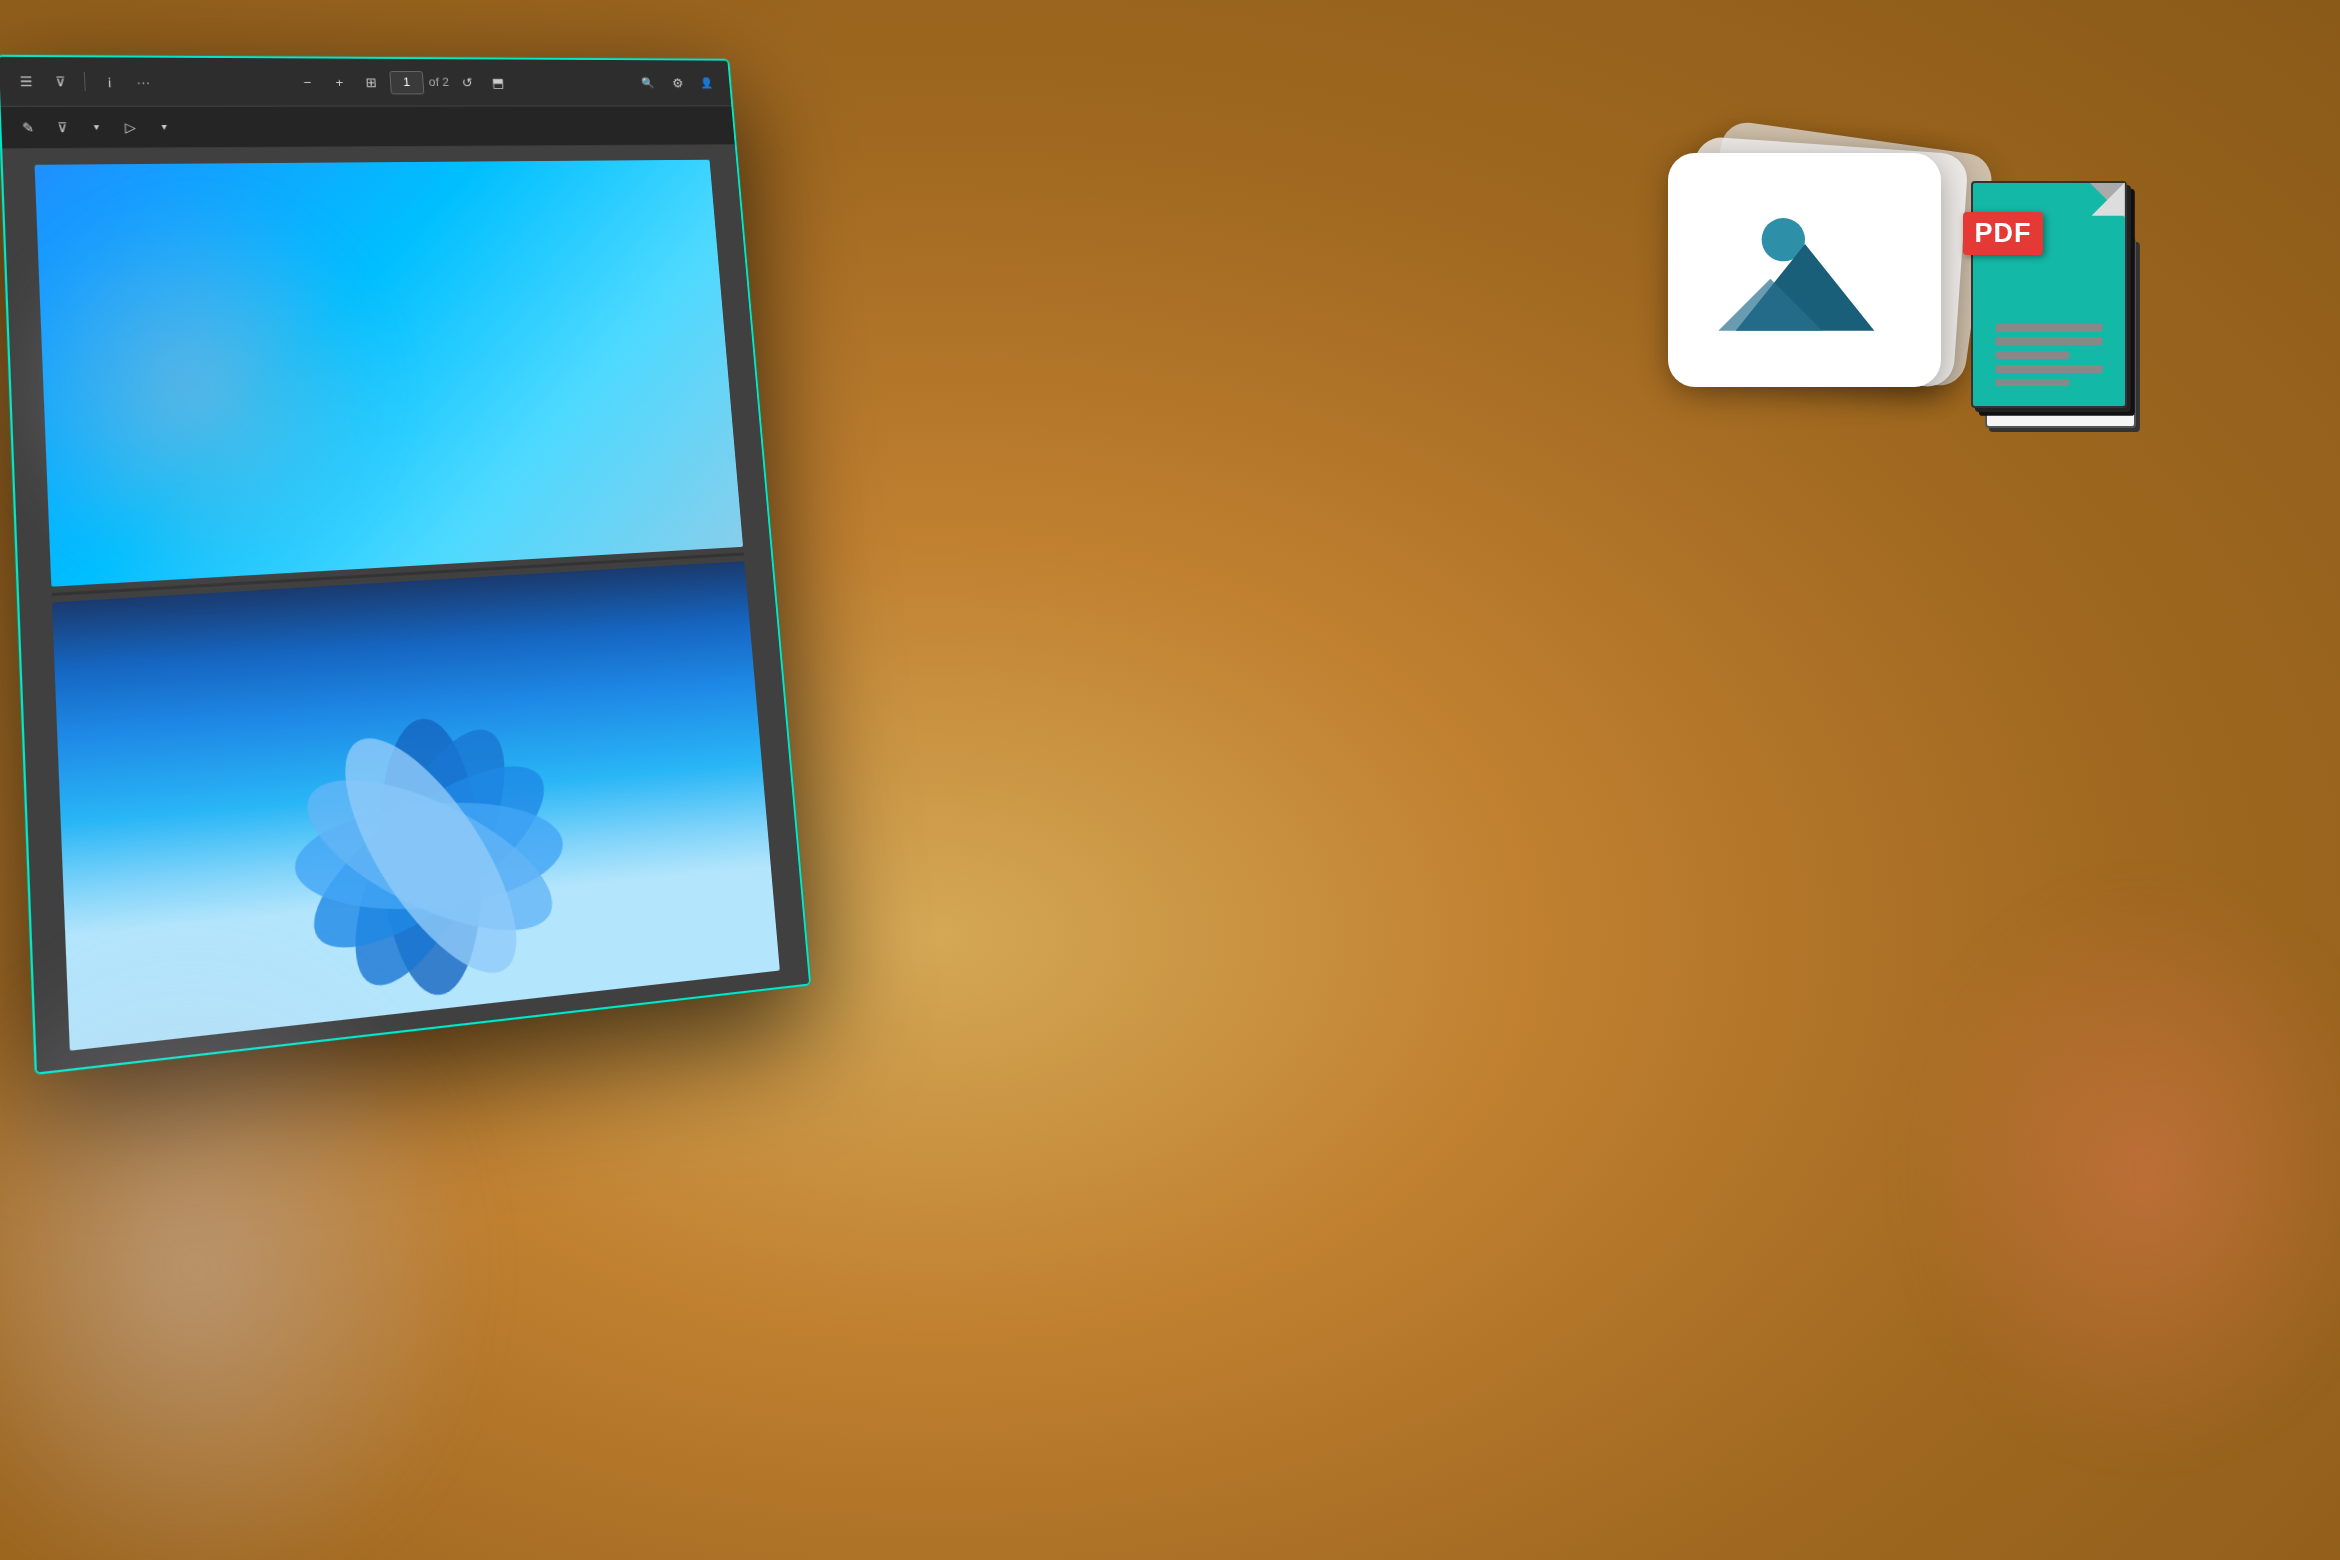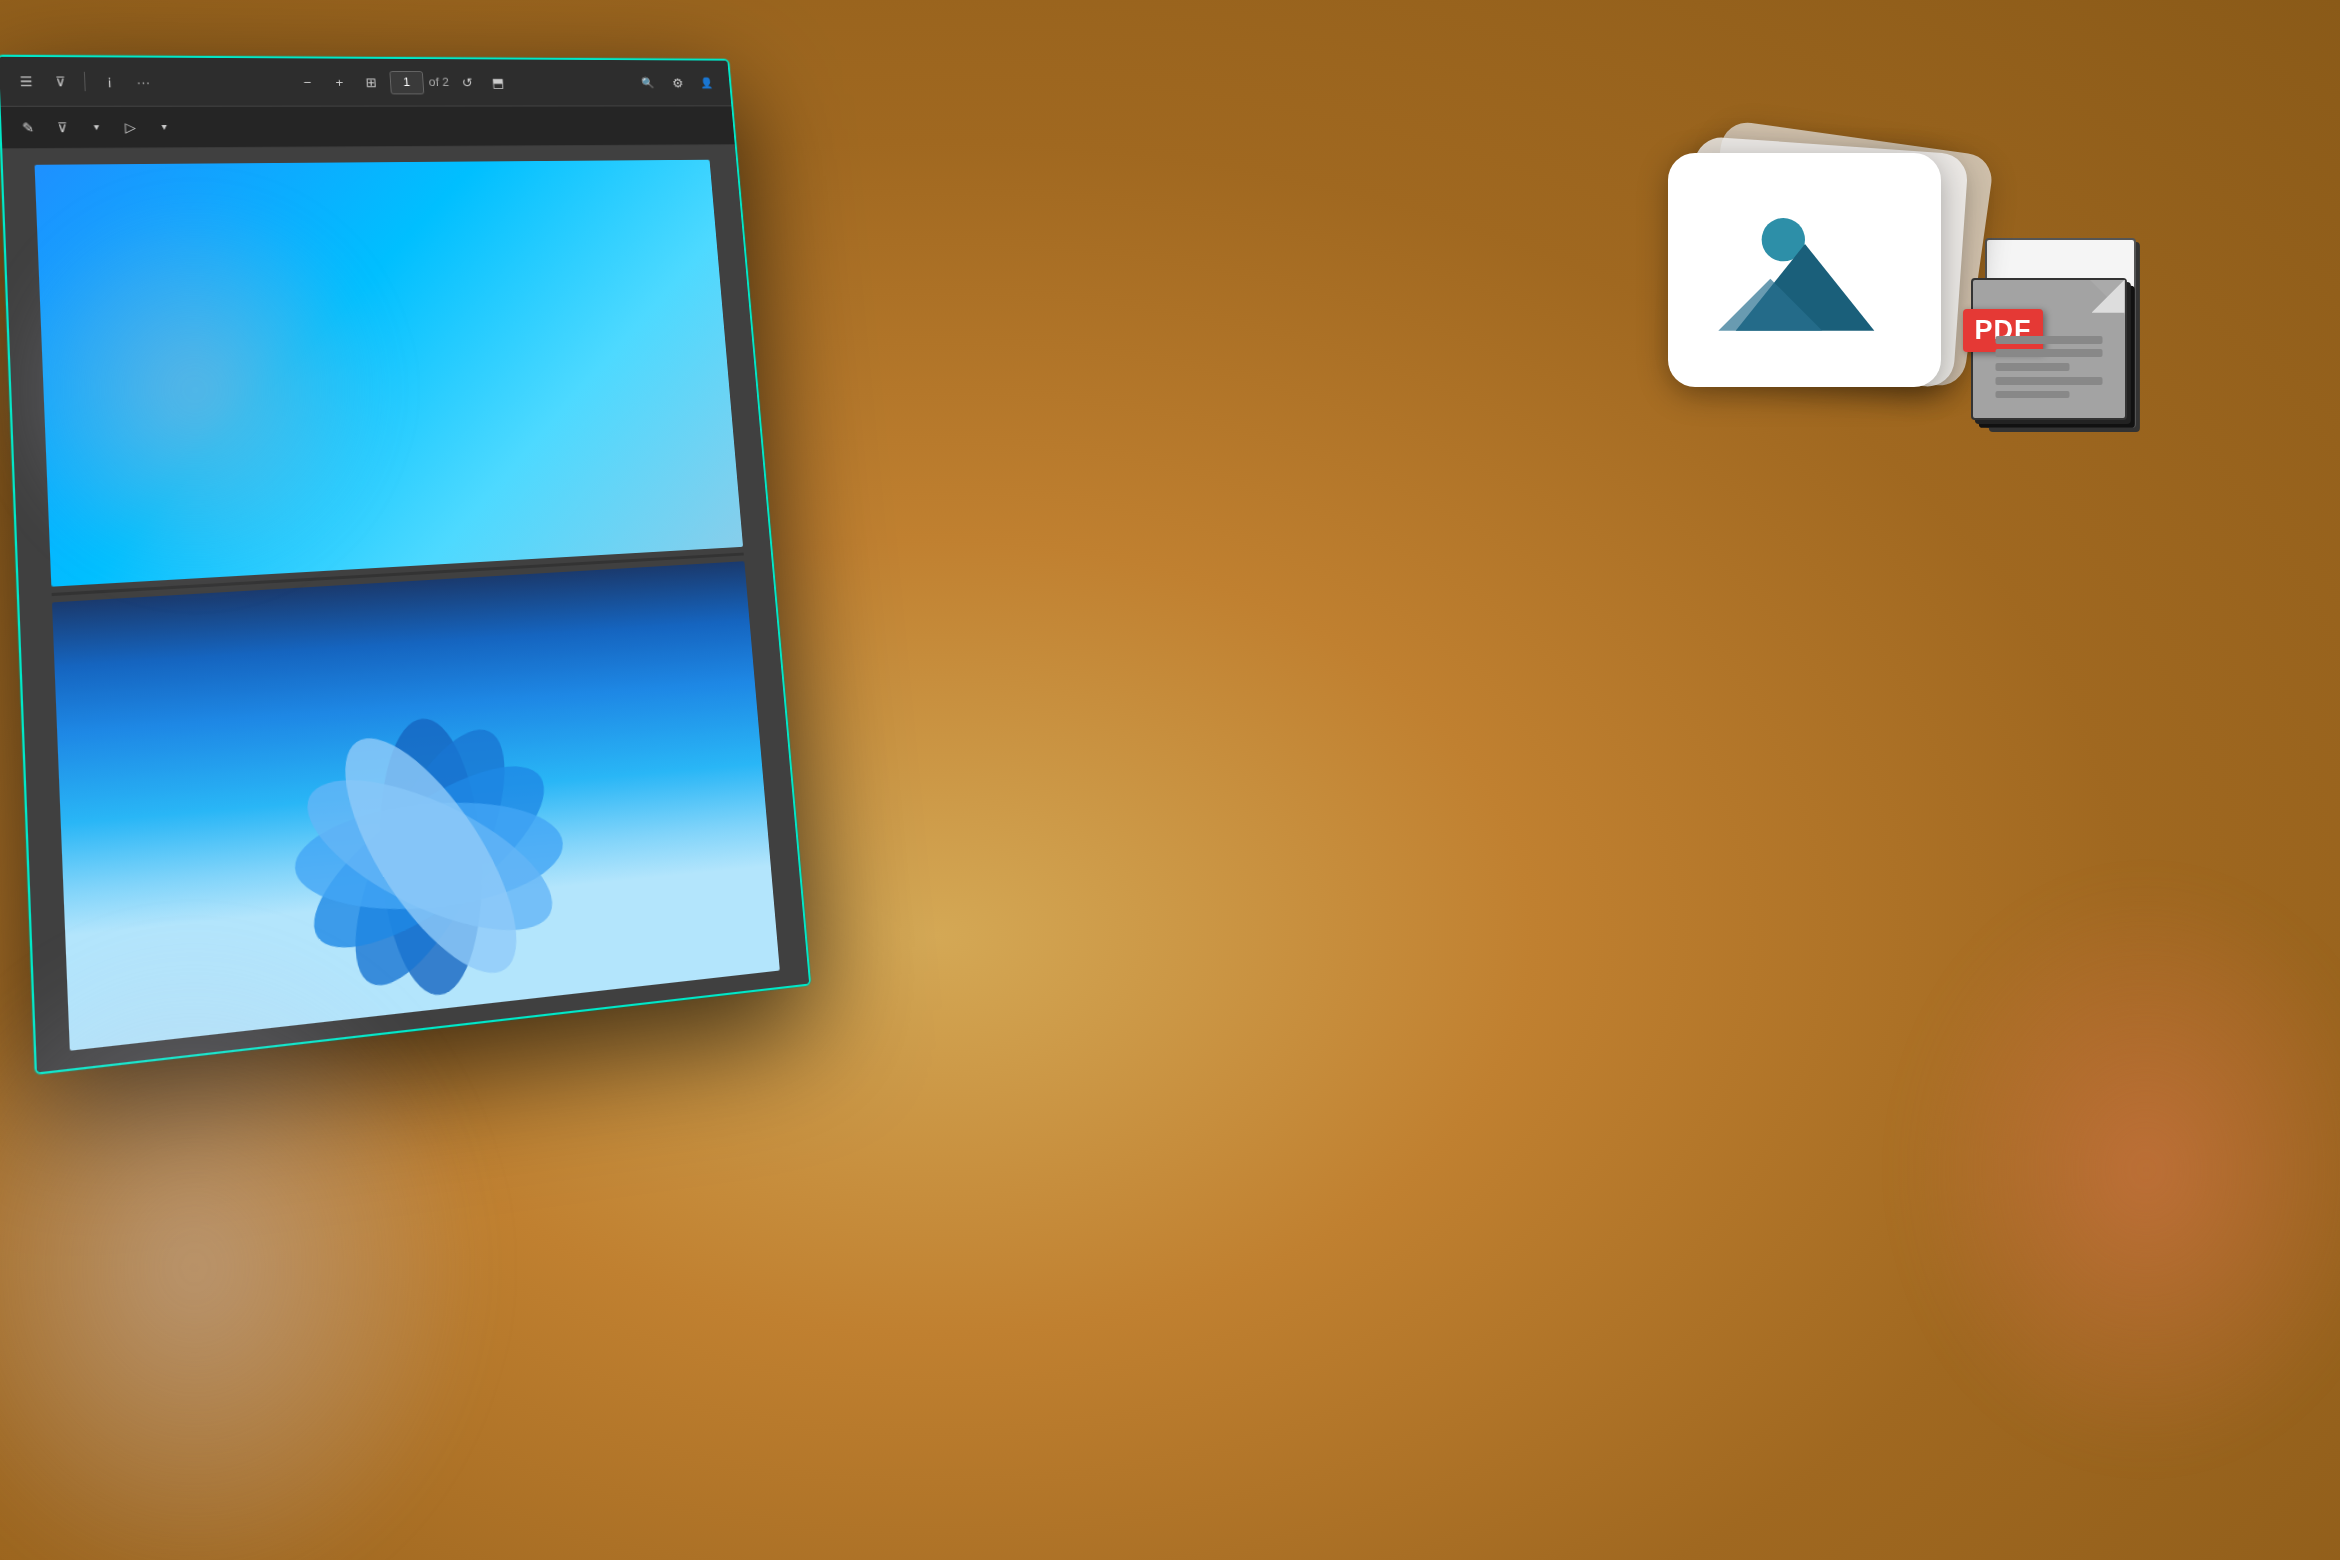--- a/index.html
+++ b/index.html
@@ -260,25 +260,25 @@
     .pdf-doc-icon {
       position: relative;
       width: 195px;
       height: 234px;
       margin-left: -29px;
       margin-bottom: -9.8px;
     }
 
     .pdf-doc-body {
       position: absolute;
-      bottom: 0;
+      bottom: 12px;
       left: 19.5px;
       width: 156px;
-      height: 142px;
-      background: #a3a3a3;
+      height: 227px;
+      background: #14b8a6;
       border: 2.9px solid #333;
       border-radius: 3.9px;
       box-shadow: 3.9px 3.9px 0 #222, 7.8px 7.8px 0 #111;
     }
 
     .pdf-badge {
       position: absolute;
       top: 29px;
       left: -9.8px;
       background: #e53935;

